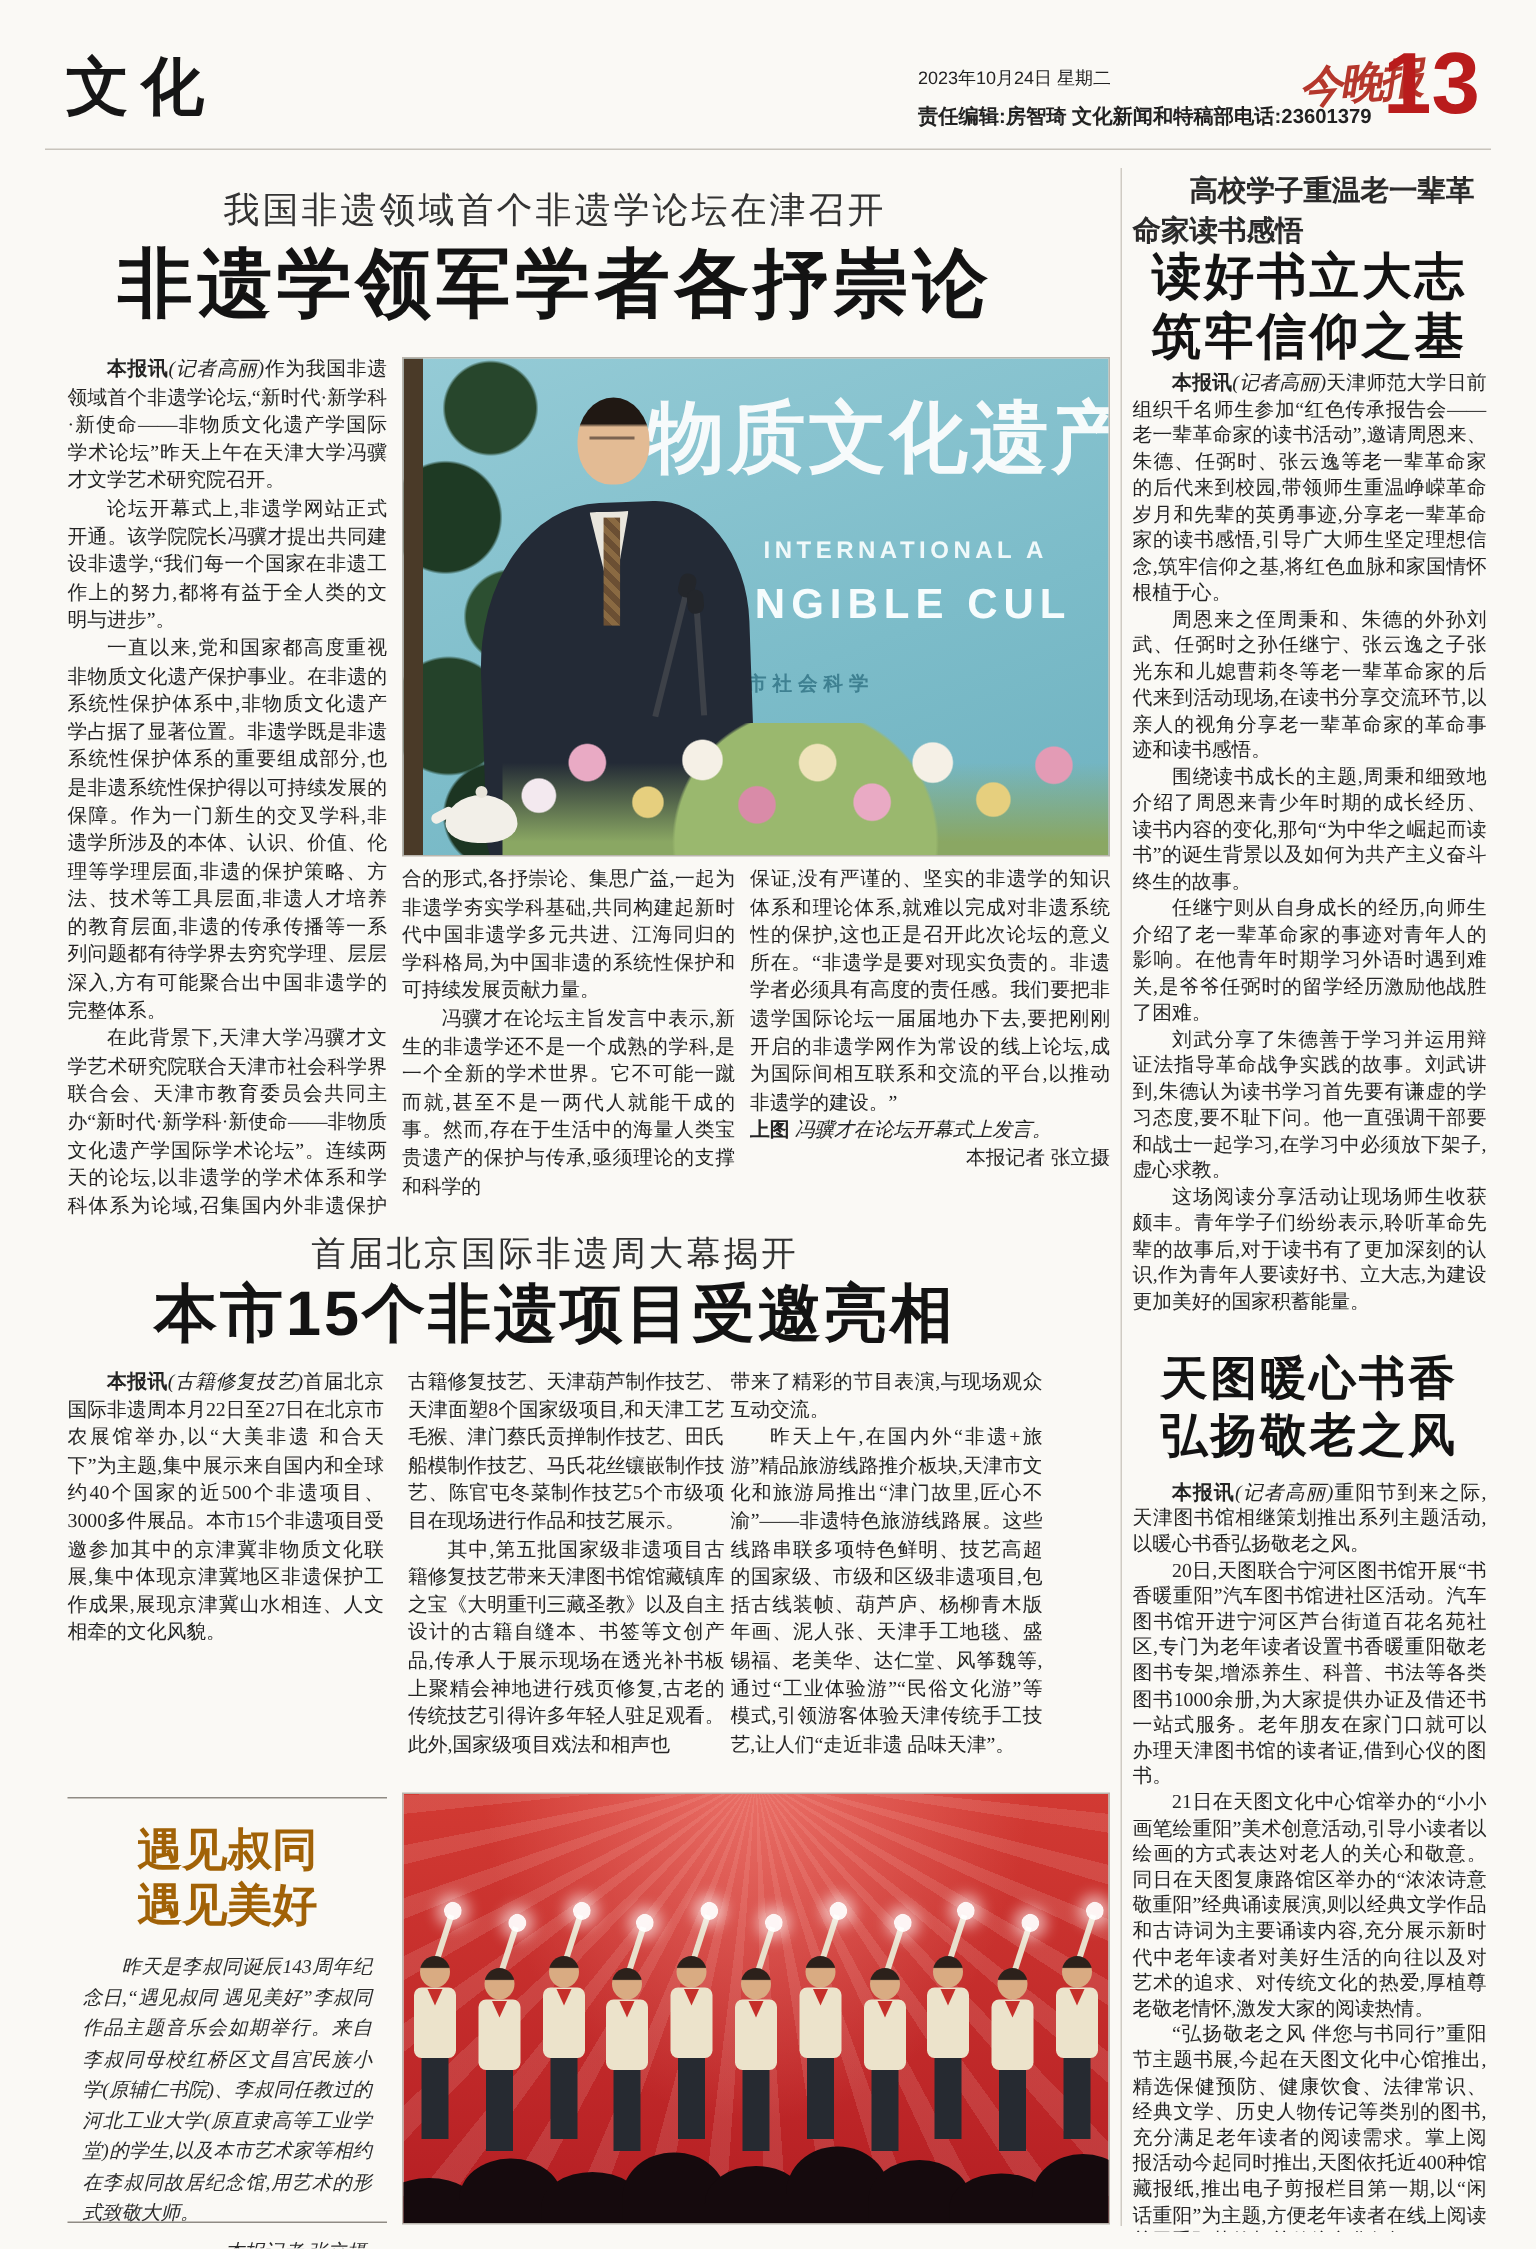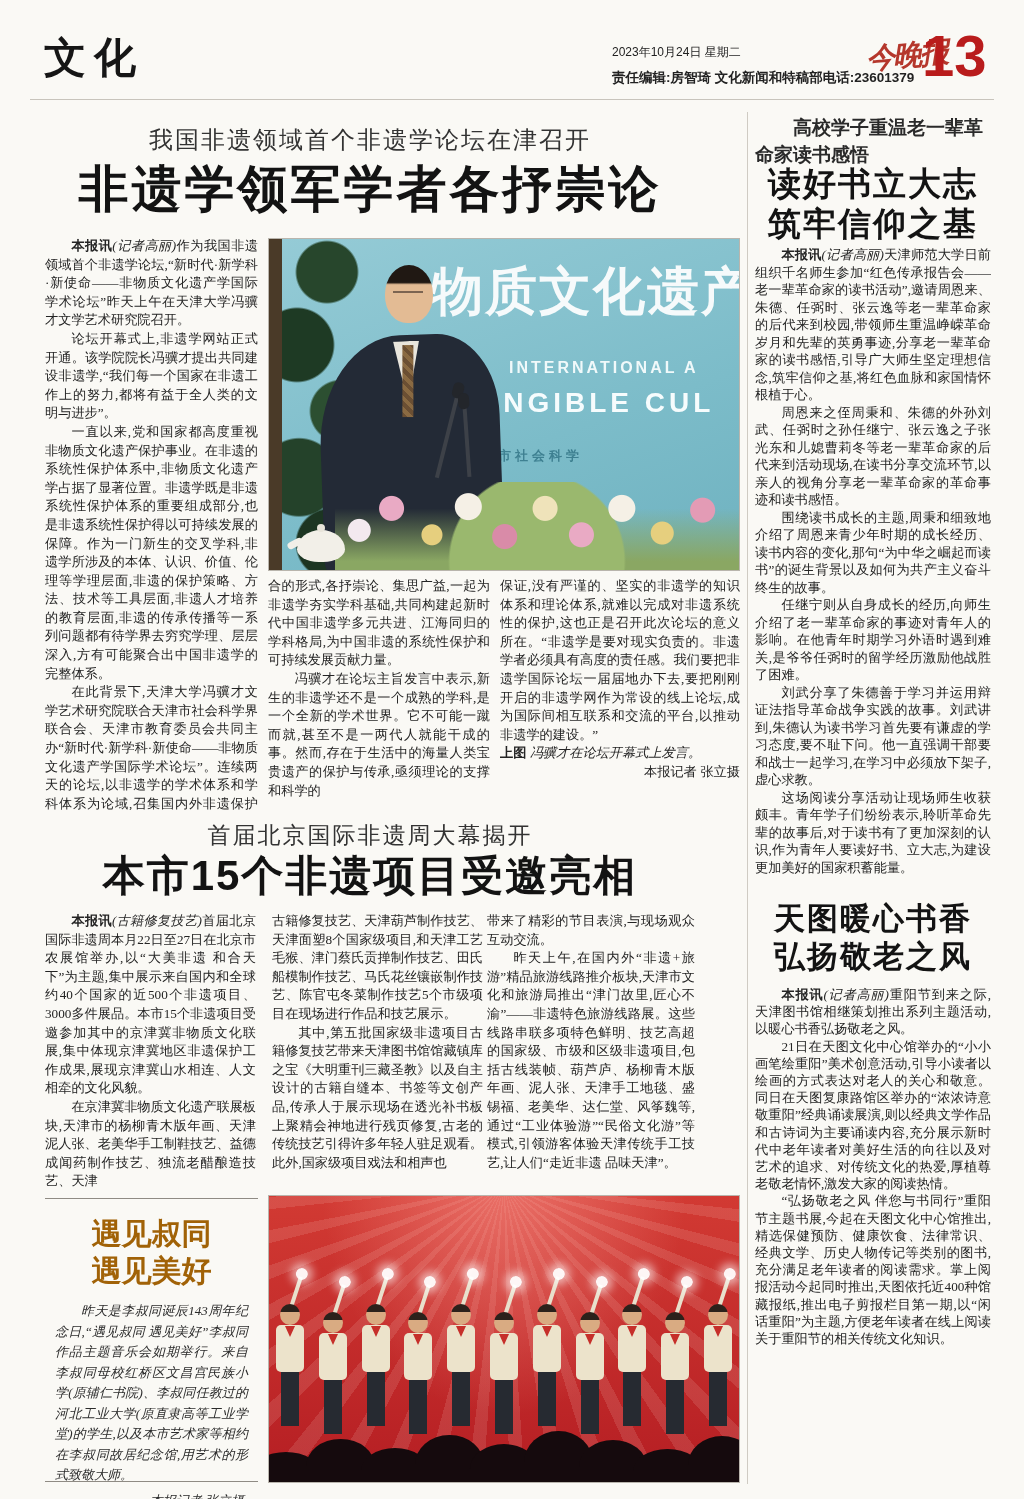--- a/index.html
+++ b/index.html
@@ -147,21 +147,20 @@
   <div class="col" style="left:500px;top:577px;width:240px;height:233px;">
     <p class="cont">保证,没有严谨的、坚实的非遗学的知识体系和理论体系,就难以完成对非遗系统性的保护,这也正是召开此次论坛的意义所在。“非遗学是要对现实负责的。非遗学者必须具有高度的责任感。我们要把非遗学国际论坛一届届地办下去,要把刚刚开启的非遗学网作为常设的线上论坛,成为国际间相互联系和交流的平台,以推动非遗学的建设。”</p>
     <p class="cont caption"><b class="lead">上图</b> <span class="kai">冯骥才在论坛开幕式上发言。</span><span class="cap-credit">本报记者 张立摄</span></p>
   </div>
 
   <div class="abs kicker" style="left:45px;top:820px;width:650px;font-size:23px;letter-spacing:2px;">首届北京国际非遗周大幕揭开</div>
   <div class="abs headline" style="left:45px;top:848px;width:650px;font-size:42px;letter-spacing:2px;">本市15个非遗项目受邀亮相</div>
 
   <div class="col" style="left:45px;top:912px;width:211px;height:278px;">
     <p><b class="lead">本报讯</b><span class="kai">(古籍修复技艺)</span><span>首届北京国际非遗周本月22日至27日在北京市农展馆举办,以“大美非遗 和合天下”为主题,集中展示来自国内和全球约40个国家的近500个非遗项目、3000多件展品。本市15个非遗项目受邀参加其中的京津冀非物质文化联展,集中体现京津冀地区非遗保护工作成果,展现京津冀山水相连、人文相牵的文化风貌。</span></p>
-    <p>在京津冀非物质文化遗产联展板块,天津市的杨柳青木版年画、天津泥人张、老美华手工制鞋技艺、益德成闻药制作技艺、独流老醋酿造技艺、天津</p>
   </div>
   <div class="col" style="left:272px;top:912px;width:211px;height:278px;">
     <p class="cont">古籍修复技艺、天津葫芦制作技艺、天津面塑8个国家级项目,和天津工艺毛猴、津门蔡氏贡掸制作技艺、田氏船模制作技艺、马氏花丝镶嵌制作技艺、陈官屯冬菜制作技艺5个市级项目在现场进行作品和技艺展示。</p>
     <p>其中,第五批国家级非遗项目古籍修复技艺带来天津图书馆馆藏镇库之宝《大明重刊三藏圣教》以及自主设计的古籍自缝本、书签等文创产品,传承人于展示现场在透光补书板上聚精会神地进行残页修复,古老的传统技艺引得许多年轻人驻足观看。此外,国家级项目戏法和相声也</p>
   </div>
   <div class="col" style="left:487px;top:912px;width:208px;height:278px;">
     <p class="cont">带来了精彩的节目表演,与现场观众互动交流。</p>
     <p>昨天上午,在国内外“非遗+旅游”精品旅游线路推介板块,天津市文化和旅游局推出“津门故里,匠心不渝”——非遗特色旅游线路展。这些线路串联多项特色鲜明、技艺高超的国家级、市级和区级非遗项目,包括古线装帧、葫芦庐、杨柳青木版年画、泥人张、天津手工地毯、盛锡福、老美华、达仁堂、风筝魏等,通过“工业体验游”“民俗文化游”等模式,引领游客体验天津传统手工技艺,让人们“走近非遗 品味天津”。</p>
   </div>
 
@@ -271,17 +270,18 @@
     <p>刘武分享了朱德善于学习并运用辩证法指导革命战争实践的故事。刘武讲到,朱德认为读书学习首先要有谦虚的学习态度,要不耻下问。他一直强调干部要和战士一起学习,在学习中必须放下架子,虚心求教。</p>
     <p>这场阅读分享活动让现场师生收获颇丰。青年学子们纷纷表示,聆听革命先辈的故事后,对于读书有了更加深刻的认识,作为青年人要读好书、立大志,为建设更加美好的国家积蓄能量。</p>
   </div>
 
   <div class="abs headline" style="left:755px;top:900px;width:236px;font-size:31px;line-height:38px;letter-spacing:2px;">
     <div>天图暖心书香</div>
     <div>弘扬敬老之风</div>
   </div>
   <div class="col rcol" style="left:755px;top:986px;width:236px;height:502px;line-height:17.2px;">
     <p><b class="lead">本报讯</b><span class="kai">(记者高丽)</span><span>重阳节到来之际,天津图书馆相继策划推出系列主题活动,以暖心书香弘扬敬老之风。</span></p>
+    <p>20日,天图联合宁河区图书馆开展“书香暖重阳”汽车图书馆进社区活动。汽车图书馆开进宁河区芦台街道百花名苑社区,专门为老年读者设置书香暖重阳敬老图书专架,增添养生、科普、书法等各类图书1000余册,为大家提供办证及借还书一站式服务。老年朋友在家门口就可以办理天津图书馆的读者证,借到心仪的图书。</p>
     <p>21日在天图文化中心馆举办的“小小画笔绘重阳”美术创意活动,引导小读者以绘画的方式表达对老人的关心和敬意。同日在天图复康路馆区举办的“浓浓诗意敬重阳”经典诵读展演,则以经典文学作品和古诗词为主要诵读内容,充分展示新时代中老年读者对美好生活的向往以及对艺术的追求、对传统文化的热爱,厚植尊老敬老情怀,激发大家的阅读热情。</p>
     <p>“弘扬敬老之风 伴您与书同行”重阳节主题书展,今起在天图文化中心馆推出,精选保健预防、健康饮食、法律常识、经典文学、历史人物传记等类别的图书,充分满足老年读者的阅读需求。掌上阅报活动今起同时推出,天图依托近400种馆藏报纸,推出电子剪报栏目第一期,以“闲话重阳”为主题,方便老年读者在线上阅读关于重阳节的相关传统文化知识。</p>
   </div>
 
 </div>
 
 </body></html>

